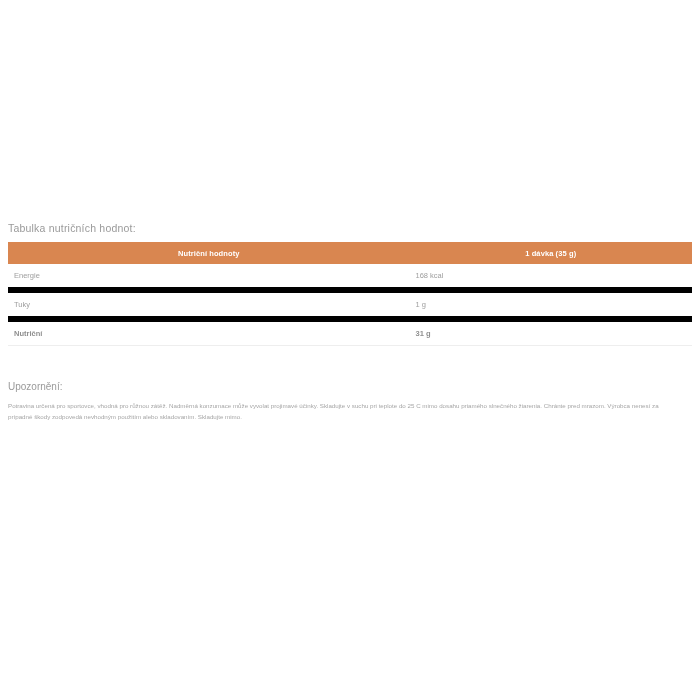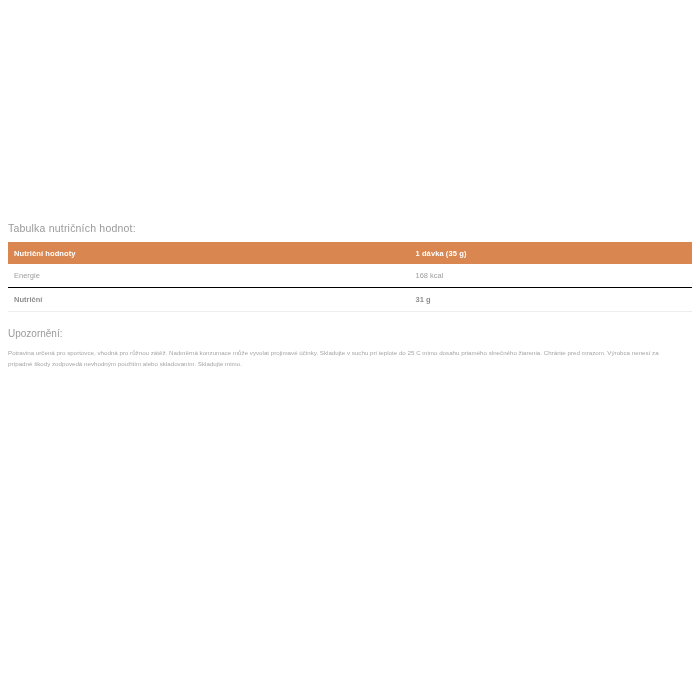--- a/index.html
+++ b/index.html
@@ -37,45 +37,45 @@
     width: 100%;
     border-collapse: collapse;
     table-layout: fixed;
     font-size: 7.5px;
   }
   table.nutrition thead th {
     background: #d98650;
     color: #ffffff;
     font-size: 7.5px;
     font-weight: bold;
-    text-align: left;
+    text-align: center;
     padding: 5px 6px 5px 6px;
     height: 12px;
     letter-spacing: 0.1px;
   }
   table.nutrition thead th.col-name { width: 59%; }
   table.nutrition thead th.col-value { width: 41%; margin-left: 40px; }
   table.nutrition tbody td {
     padding: 6px 6px 6px 6px;
     color: #9e9e9e;
     font-size: 7.5px;
-    border-bottom: 1px solid #000000;
+    border-bottom: 6px solid #000000;
     vertical-align: middle;
     height: 11px;
   }
   table.nutrition tbody tr:last-child td {
     border-bottom: 1px solid #eeeeee;
   }
   table.nutrition tbody td.bold,
   table.nutrition tbody tr.highlight td {
     font-weight: bold;
     color: #8f8f8f;
   }
   .notice {
-    margin-top: 16px;
+    margin-top: 35px;
   }
   .notice-title {
     font-size: 10px;
     color: #9a9a9a;
     margin: 0 0 9px 0;
     font-weight: normal;
   }
   .notice-body {
     font-size: 6.2px;
     line-height: 1.75;
@@ -97,20 +97,24 @@
         <tr>
           <th class="col-name">Nutriční hodnoty</th>
           <th class="col-value">1 dávka (35 g)</th>
         </tr>
       </thead>
       <tbody>
         <tr>
           <td>Energie</td>
           <td>168 kcal</td>
         </tr>
+        <tr>
+          <td>Tuky</td>
+          <td>1 g</td>
+        </tr>
         <tr class="highlight">
           <td class="bold">Nutriční</td>
           <td class="bold">31 g</td>
         </tr>
       </tbody>
     </table>
 
     <div class="notice">
       <div class="notice-title">Upozornění:</div>
       <div class="notice-body">Potravina určená pro sportovce, vhodná pro růžnou zátěž. Nadměrná konzumace může vyvolat projimavé účinky. Skladujte v suchu pri teplote do 25 C mimo dosahu priamého slnečného žiarenia. Chránte pred mrazom. Výrobca nenesí za prípadné škody zodpovedá nevhodným použitím alebo skladovaním. Skladujte mimo.</div>

